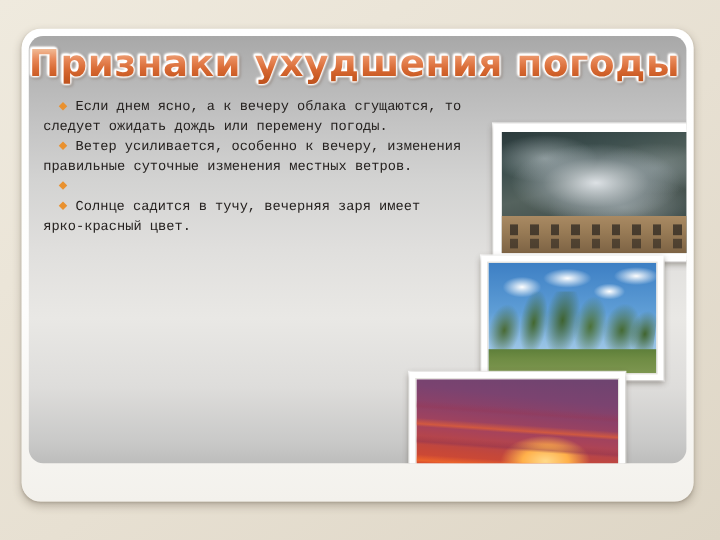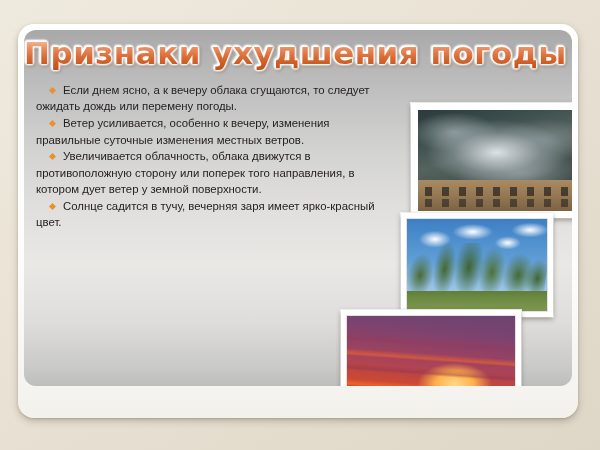--- a/index.html
+++ b/index.html
@@ -82,21 +82,21 @@
             drop-shadow(0.6px 0.6px 0.6px #ffffff)
             drop-shadow(-0.6px -0.6px 0.6px #ffffff)
             drop-shadow(1px 1.5px 1px rgba(80,50,30,0.35));
   }
 
   
   #body-text {
     position: absolute;
     left: 12px; top: 52px;
     width: 352px;
-    font-family: Liberation Sans, sans-serif;
+    font-family: Liberation Mono, monospace;
     font-size: 11.4px;
     line-height: 16.35px;
     color: #262220;
   }
   .para {
     margin: 0 0 0.5px 0;
     text-indent: 0;
     padding-left: 0;
   }
   .para .bullet {
@@ -229,21 +229,21 @@
   <div id="card">
     <div id="panel">
 
       <div id="title-wrap">
         <span id="title">Признаки ухудшения погоды</span>
       </div>
 
       <div id="body-text">
         <p class="para"><span class="bullet"></span><span class="ptext">Если днем ясно, а к вечеру облака сгущаются, то следует ожидать дождь или перемену погоды.</span></p>
         <p class="para"><span class="bullet"></span><span class="ptext">Ветер усиливается, особенно к вечеру, изменения правильные суточные изменения местных ветров.</span></p>
-        <p class="para"><span class="bullet"></span><span class="ptext">Увеличивается облачность, облака движутся в противоположную сторону или поперек того направления, в котором дует ветер у земной поверхности.</span></p>
+        <p class="para"><span class="bullet"></span></p>
         <p class="para"><span class="bullet"></span><span class="ptext">Солнце садится в тучу, вечерняя заря имеет ярко-красный цвет.</span></p>
       </div>
 
       <div class="photo" id="photo-storm">
         <div class="inner">
           <div class="storm-sky"></div>
           <div class="storm-building"></div>
         </div>
       </div>
 

